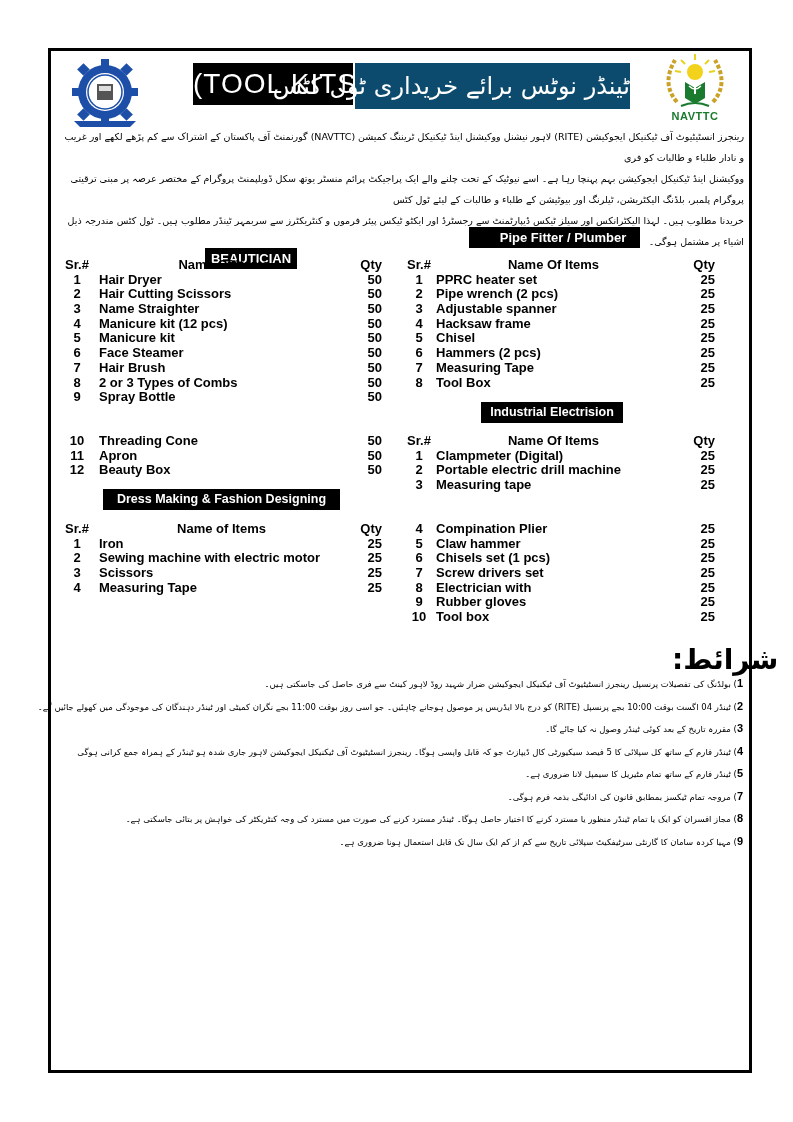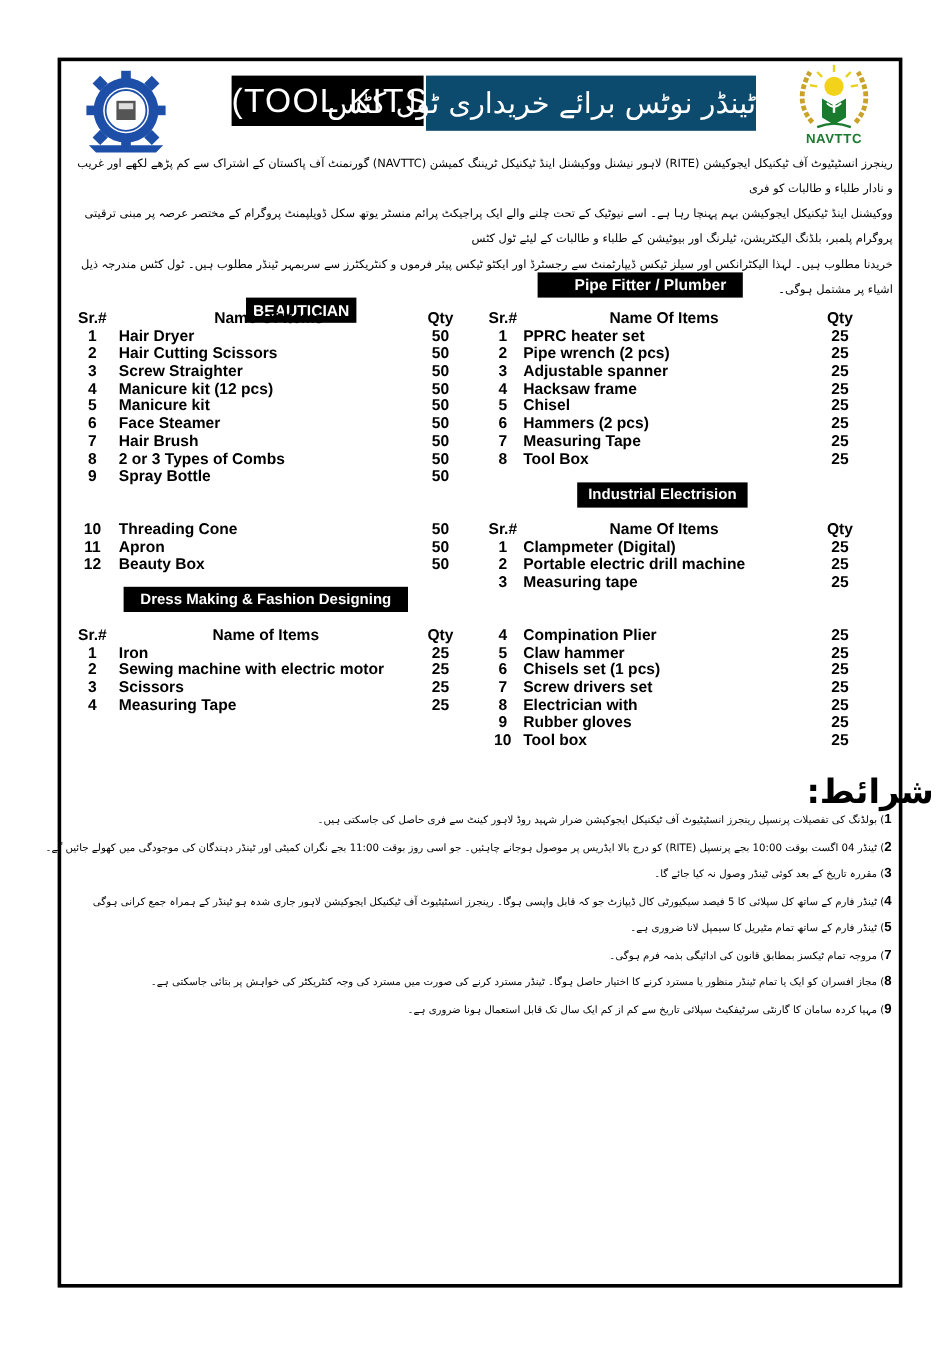--- a/index.html
+++ b/index.html
@@ -20,21 +20,21 @@
   .intro { left:58px; top:126px; width:686px; direction:rtl; text-align:right; font-family:"DejaVu Sans", sans-serif; font-size:9.5px; line-height:21px; }
 
   
   .sec-head { background:#000; color:#fff; font-weight:bold; font-size:13px; height:21px; line-height:21px; padding:0 3px; white-space:nowrap; text-align:center; }
 
   
   .tbl { font-weight:bold; font-size:13px; line-height:14.7px; }
   .row { position:relative; height:14.7px; white-space:nowrap; }
   .row .sr { position:absolute; left:0; width:30px; text-align:center; }
   .row .nm { position:absolute; left:37px; }
-  .row .qt { position:absolute; text-align:center; width:30px; }
+  .row .qt { position:absolute; text-align:right; width:30px; }
   .hdr .nm { left:0; text-align:center; }
 
   
   .cond-title { left:672px; top:643px; font-size:28px; font-weight:bold; direction:rtl; font-family:"DejaVu Sans", sans-serif; }
   .cond { direction:rtl; text-align:right; font-family:"DejaVu Sans", sans-serif; font-size:8.5px; line-height:21.5px; white-space:nowrap; }
   .cond .num { font-family:"Liberation Sans", sans-serif; font-weight:bold; font-size:11px; }
 </style>
 </head>
 <body>
 
@@ -105,21 +105,21 @@
       <span class="nm">Hair Dryer</span>
       <span class="qt" style="left:290px;">50</span>
     </div>
   <div class="row">
       <span class="sr">2</span>
       <span class="nm">Hair Cutting Scissors</span>
       <span class="qt" style="left:290px;">50</span>
     </div>
   <div class="row">
       <span class="sr">3</span>
-      <span class="nm">Screw Straighter</span>
+      <span class="nm">Name Straighter</span>
       <span class="qt" style="left:290px;">50</span>
     </div>
   <div class="row">
       <span class="sr">4</span>
       <span class="nm">Manicure  kit (12 pcs)</span>
       <span class="qt" style="left:290px;">50</span>
     </div>
   <div class="row">
       <span class="sr">5</span>
       <span class="nm">Manicure kit</span>
@@ -188,21 +188,21 @@
       <span class="nm">Scissors</span>
       <span class="qt" style="left:290px;">25</span>
     </div>
   <div class="row">
       <span class="sr">4</span>
       <span class="nm">Measuring Tape</span>
       <span class="qt" style="left:290px;">25</span>
     </div>
 </div>
 
-<div class="abs sec-head" style="left:448px; top:227px; width:148px;padding-left:20px;">Pipe  Fitter  /  Plumber</div>
+<div class="abs sec-head" style="left:469px; top:227px; width:148px;padding-left:20px;">Pipe  Fitter  /  Plumber</div>
 
 <div class="abs tbl" style="left:404px; top:258px; width:330px;">
   <div class="row hdr">
     <span class="sr">Sr.#</span>
     <span class="nm" style="left:32px; width:235px; text-align:center;">Name Of  Items</span>
     <span class="qt" style="left:281px;">Qty</span>
   </div>
   <div class="row">
       <span class="sr">1</span>
       <span class="nm" style="left:32px;">PPRC heater set</span>

